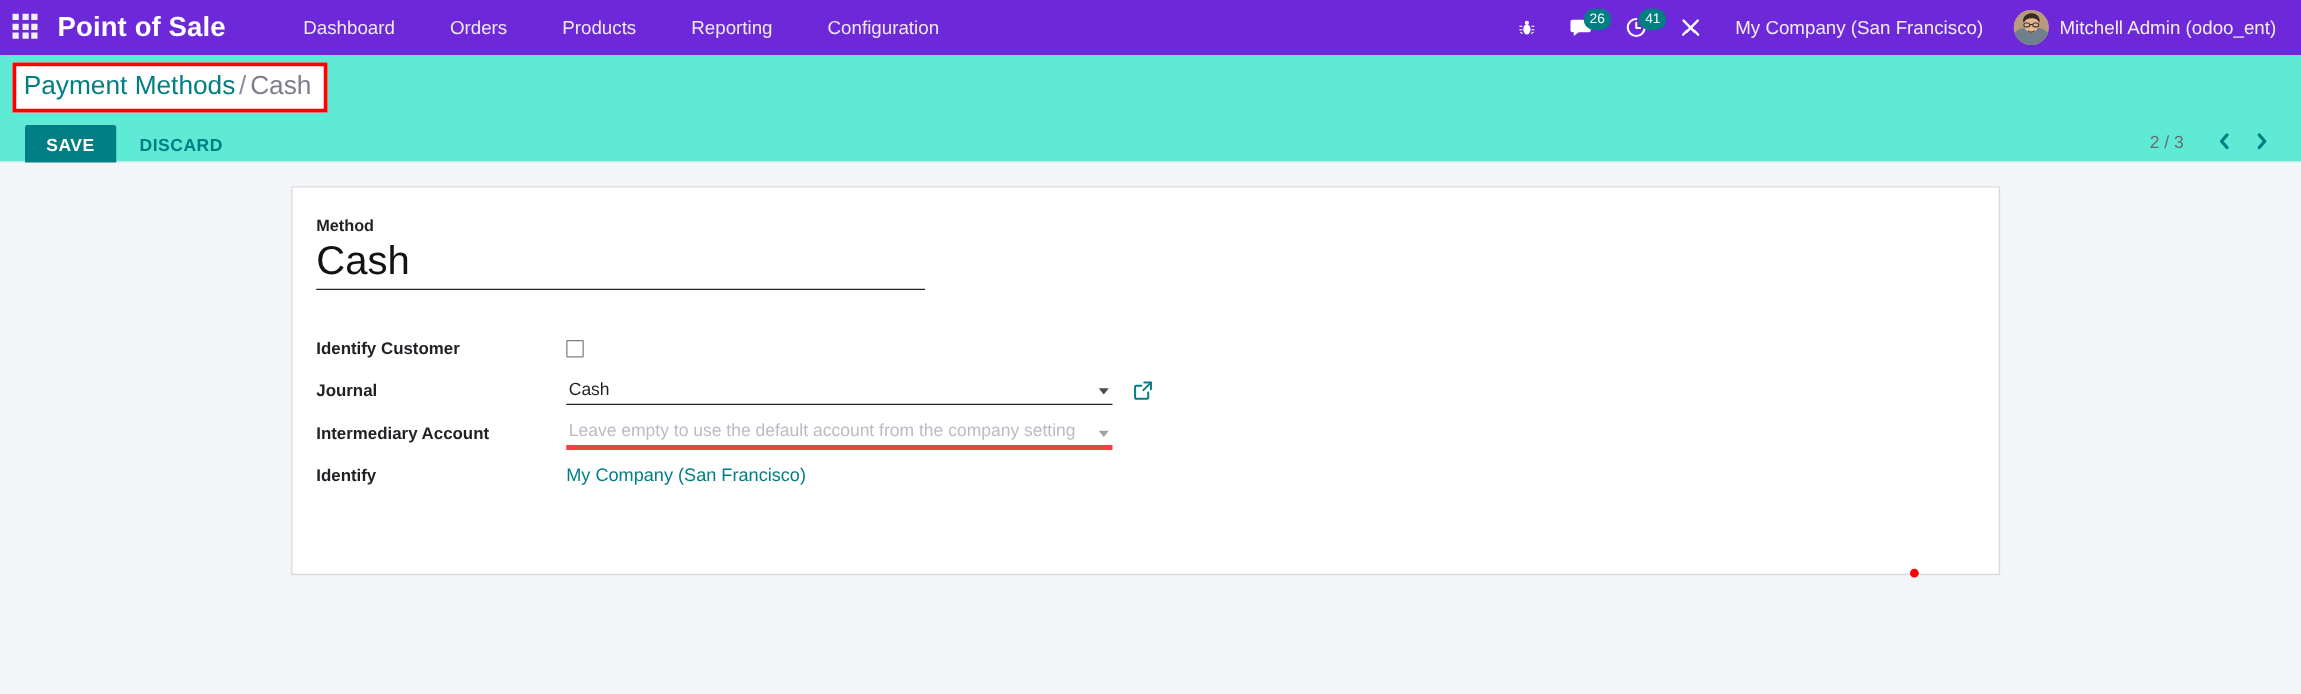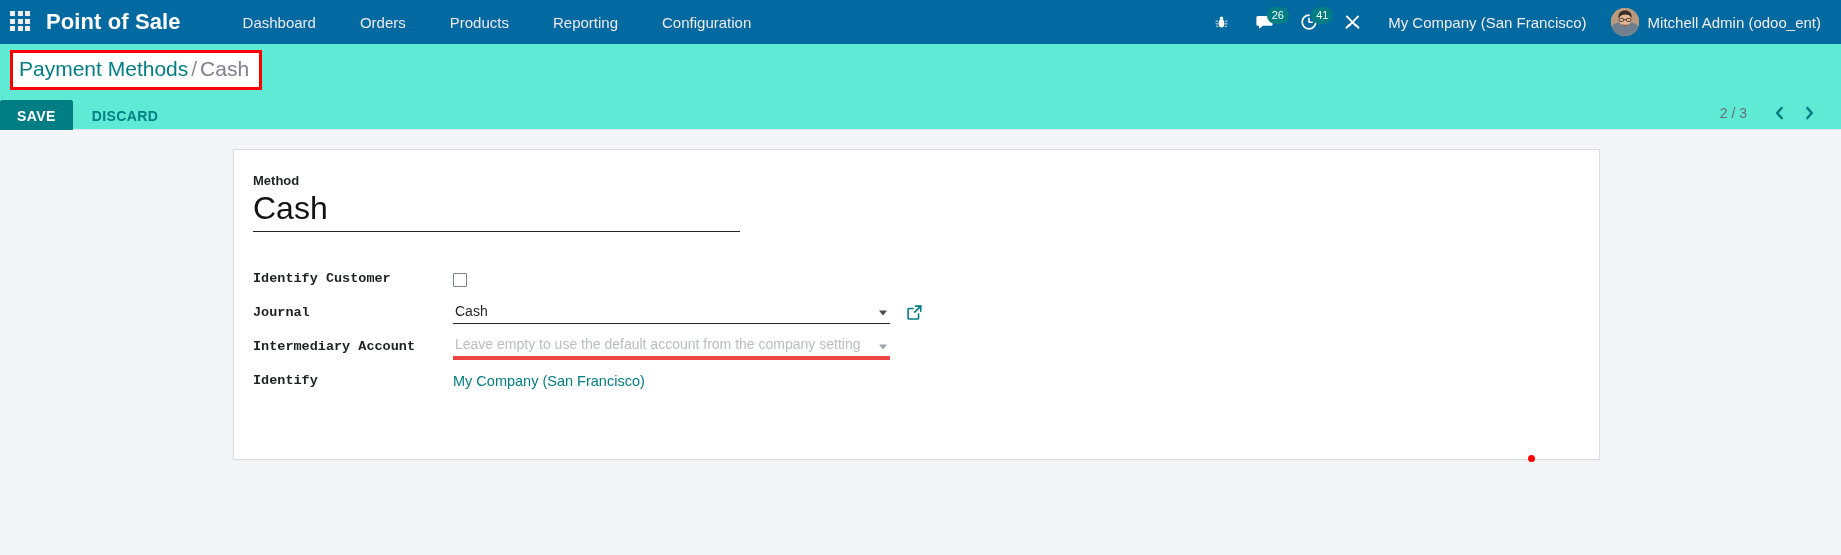--- a/index.html
+++ b/index.html
@@ -11,21 +11,21 @@
     height: 555px;
     background: #f4f5f8;
     font-family: "Liberation Sans", sans-serif;
     overflow: hidden;
     -webkit-font-smoothing: antialiased;
   }
 
   
   .navbar {
     height: 44px;
-    background: #0369a1;
+    background: #6d28d9;
     display: flex;
     align-items: center;
     padding: 0 14px 0 10px;
     box-sizing: border-box;
     position: relative;
   }
   .apps-icon {
     width: 22px;
     height: 22px;
     display: grid;
@@ -156,21 +156,21 @@
     font-size: 21px;
     padding: 0 3px;
   }
   .crumb-current {
     color: #7e7d8c;
     font-size: 21px;
     white-space: nowrap;
   }
   .actions {
     position: absolute;
-    left: 0;
+    left: 20px;
     top: 56px;
     display: flex;
     align-items: center;
     gap: 4px;
   }
   .btn-save {
     background: #017e84;
     color: #ffffff;
     font-size: 14px;
     font-weight: bold;
@@ -271,21 +271,20 @@
     vertical-align: middle;
   }
   .f-label {
     font-size: 13.5px;
     font-weight: bold;
     color: #1f2124;
     white-space: nowrap;
     padding-right: 20px !important;
     height: 34px;
     width: 180px;
-    font-family: Liberation Mono, monospace;
   }
   .f-value {
     height: 34px;
   }
   .checkbox {
     width: 14px;
     height: 14px;
     border: 1px solid #78818c;
     background: #fff;
     display: inline-block;

